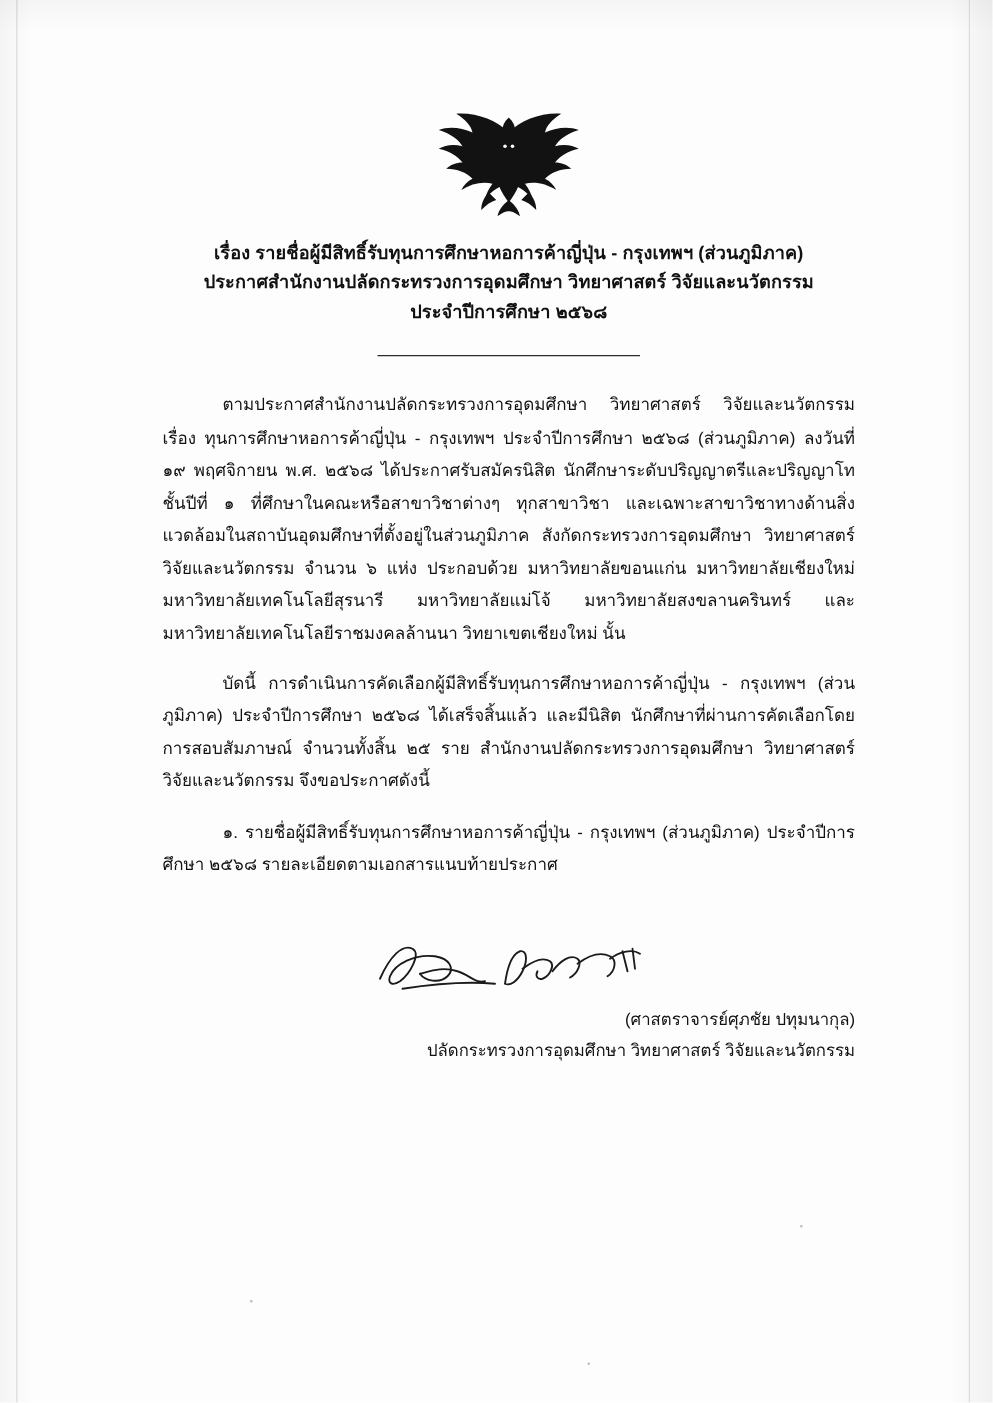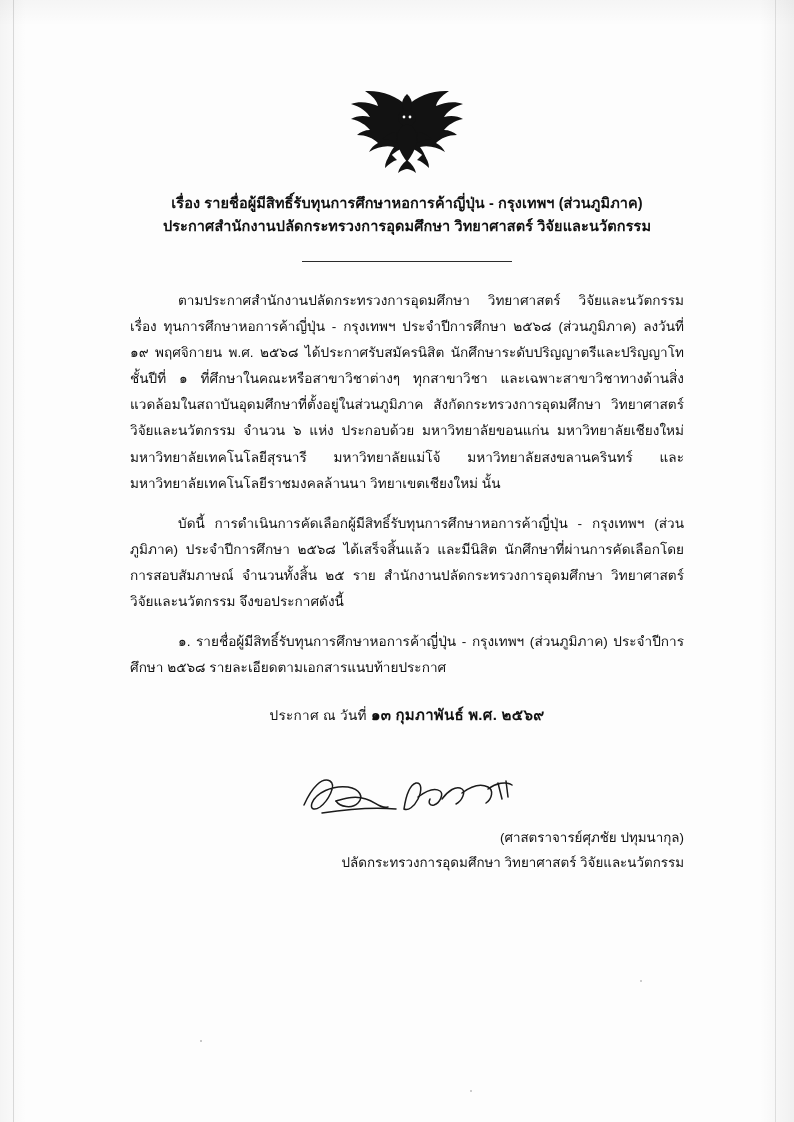--- a/index.html
+++ b/index.html
@@ -151,36 +151,31 @@
         <g fill="#ffffff">
           <circle cx="57" cy="29" r="1.4"></circle>
           <circle cx="63" cy="29" r="1.4"></circle>
         </g>
       </svg>
     </div>
 
     <div class="header-block">
       <span class="header-line">เรื่อง รายชื่อผู้มีสิทธิ์รับทุนการศึกษาหอการค้าญี่ปุ่น - กรุงเทพฯ (ส่วนภูมิภาค)</span>
       <span class="header-line">ประกาศสำนักงานปลัดกระทรวงการอุดมศึกษา วิทยาศาสตร์ วิจัยและนวัตกรรม</span>
+      <span class="header-line">ประจำปีการศึกษา ๒๕๖๘</span>
     </div>
 
     <div class="rule"></div>
 
     <div class="body-block">
       <p class="para">ตามประกาศสำนักงานปลัดกระทรวงการอุดมศึกษา วิทยาศาสตร์ วิจัยและนวัตกรรม เรื่อง ทุนการศึกษาหอการค้าญี่ปุ่น - กรุงเทพฯ ประจำปีการศึกษา ๒๕๖๘ (ส่วนภูมิภาค) ลงวันที่ ๑๙ พฤศจิกายน พ.ศ. ๒๕๖๘ ได้ประกาศรับสมัครนิสิต นักศึกษาระดับปริญญาตรีและปริญญาโท ชั้นปีที่ ๑ ที่ศึกษาในคณะหรือสาขาวิชาต่างๆ ทุกสาขาวิชา และเฉพาะสาขาวิชาทางด้านสิ่งแวดล้อมในสถาบันอุดมศึกษาที่ตั้งอยู่ในส่วนภูมิภาค สังกัดกระทรวงการอุดมศึกษา วิทยาศาสตร์ วิจัยและนวัตกรรม จำนวน ๖ แห่ง ประกอบด้วย มหาวิทยาลัยขอนแก่น มหาวิทยาลัยเชียงใหม่ มหาวิทยาลัยเทคโนโลยีสุรนารี มหาวิทยาลัยแม่โจ้ มหาวิทยาลัยสงขลานครินทร์ และมหาวิทยาลัยเทคโนโลยีราชมงคลล้านนา วิทยาเขตเชียงใหม่ นั้น</p>
       <p class="para spaced">บัดนี้ การดำเนินการคัดเลือกผู้มีสิทธิ์รับทุนการศึกษาหอการค้าญี่ปุ่น - กรุงเทพฯ (ส่วนภูมิภาค) ประจำปีการศึกษา ๒๕๖๘ ได้เสร็จสิ้นแล้ว และมีนิสิต นักศึกษาที่ผ่านการคัดเลือกโดยการสอบสัมภาษณ์ จำนวนทั้งสิ้น ๒๕ ราย สำนักงานปลัดกระทรวงการอุดมศึกษา วิทยาศาสตร์ วิจัยและนวัตกรรม จึงขอประกาศดังนี้</p>
       <p class="para spaced numbered">๑. รายชื่อผู้มีสิทธิ์รับทุนการศึกษาหอการค้าญี่ปุ่น - กรุงเทพฯ (ส่วนภูมิภาค) ประจำปีการศึกษา ๒๕๖๘ รายละเอียดตามเอกสารแนบท้ายประกาศ</p>
     </div>
 
-    <div class="date-line">
-      <span>ประกาศ  ณ  วันที่</span>
-      <span class="date-strong">๑๓</span>
-      <span class="date-strong">กุมภาพันธ์</span>
-      <span class="date-strong">พ.ศ. ๒๕๖๙</span>
-    </div>
 
     <div class="sign-area">
       <svg class="signature" viewBox="0 0 230 56">
         <g fill="none" stroke="#1b1b1b" stroke-width="1.5" stroke-linecap="round">
           <path d="M12 36 C20 18 30 8 38 12 C45 16 36 32 28 38 C22 42 18 40 20 34 C24 24 40 16 56 18 C68 20 72 28 66 34 C60 40 48 38 44 32"></path>
           <path d="M44 32 C52 30 62 26 74 30 C84 33 88 40 96 38"></path>
           <path d="M30 44 C56 40 82 38 104 40"></path>
           <path d="M112 40 C114 26 118 16 124 14 C130 13 130 22 126 30 C122 38 116 42 112 40 Z"></path>
           <path d="M126 28 C134 22 142 18 148 22 C152 25 148 34 142 36 C138 37 136 34 138 30"></path>
           <path d="M150 30 C156 22 164 16 170 20 C174 23 170 32 164 35"></path>

